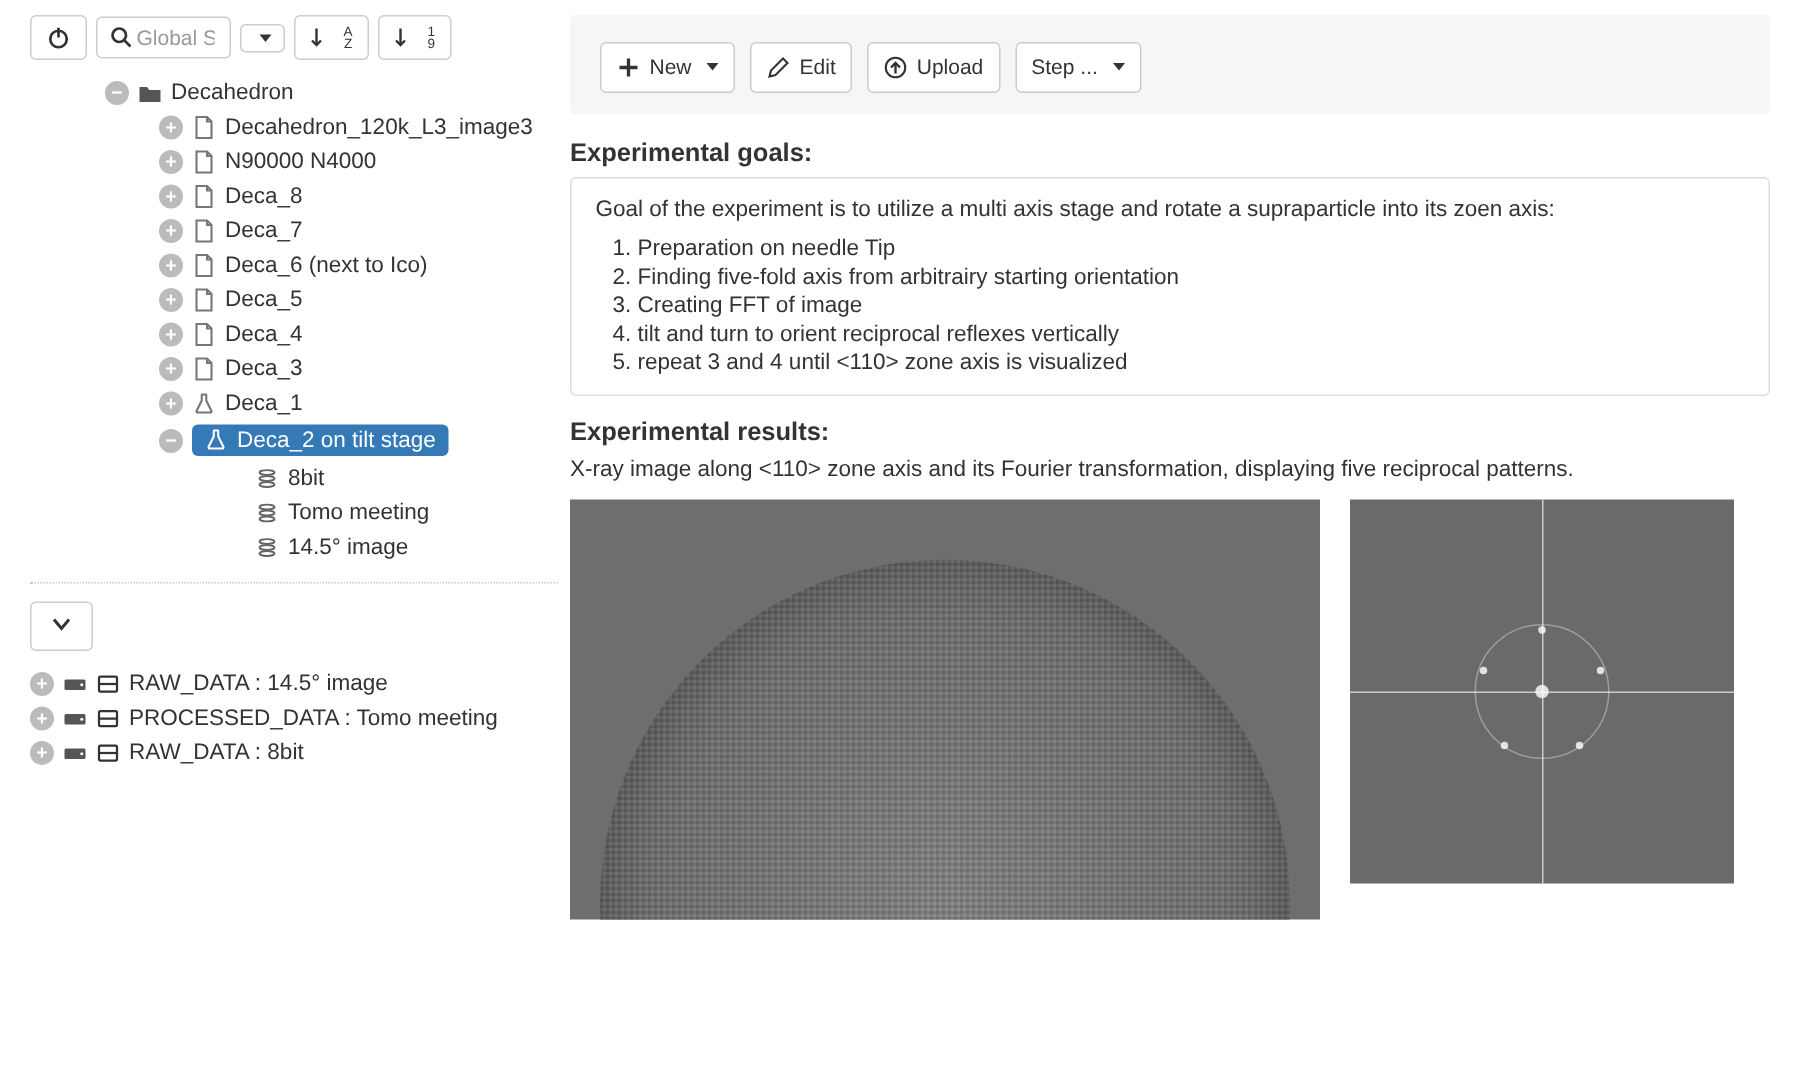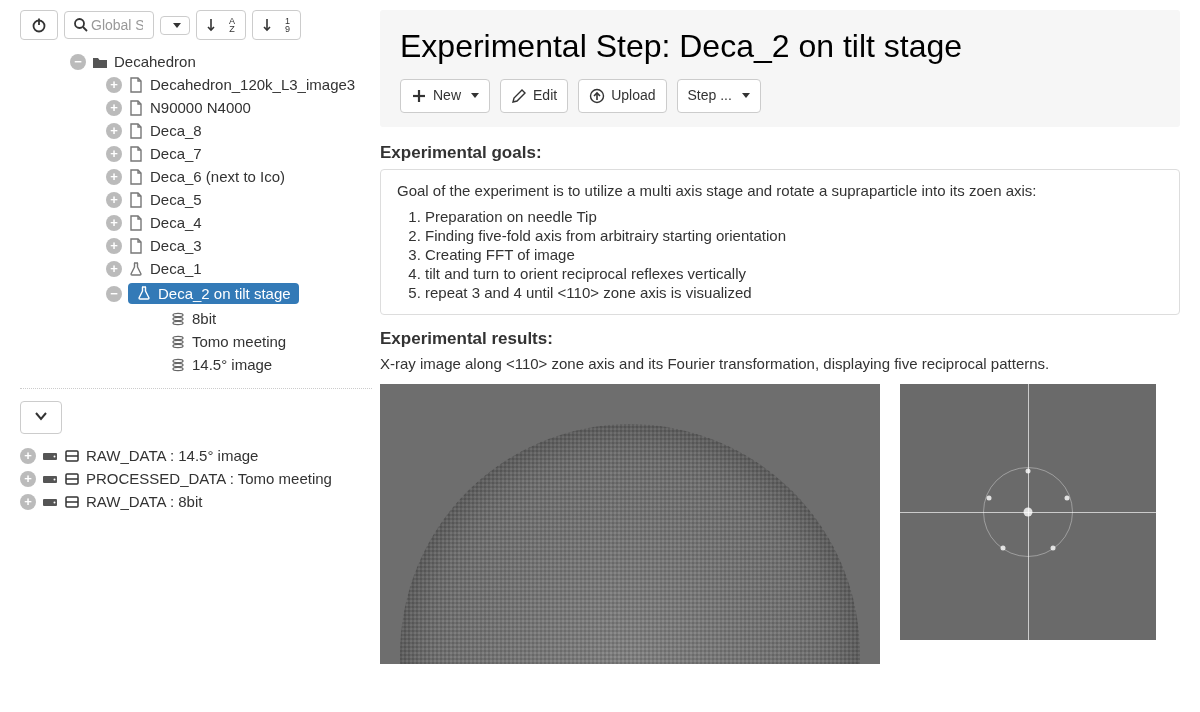--- a/index.html
+++ b/index.html
@@ -458,21 +458,20 @@
               <use href="#i-server"></use>
             </svg>
           </span>
         <span>RAW_DATA : 8bit</span>
       </div>
     </div>
   </div>
 
   <div class="right">
     <div class="header-bar">
-      <h1>Experimental Step: Deca_2 on tilt stage</h1>
       <div class="action-row">
         <button class="btn">
           <span class="ico">
               <svg viewBox="0 0 16 16">
                 <use href="#i-plus"></use>
               </svg>
             </span>
           <span>New</span>
           <span class="caret-down"></span>
         </button>

